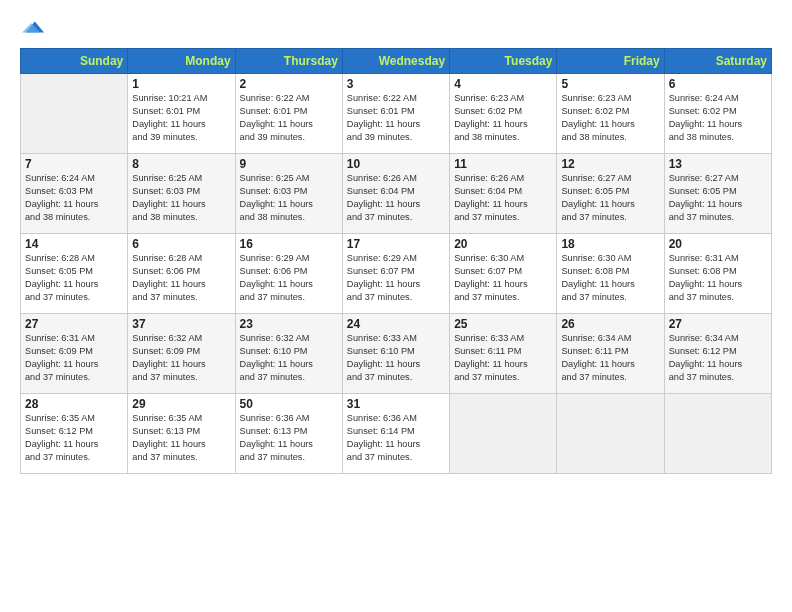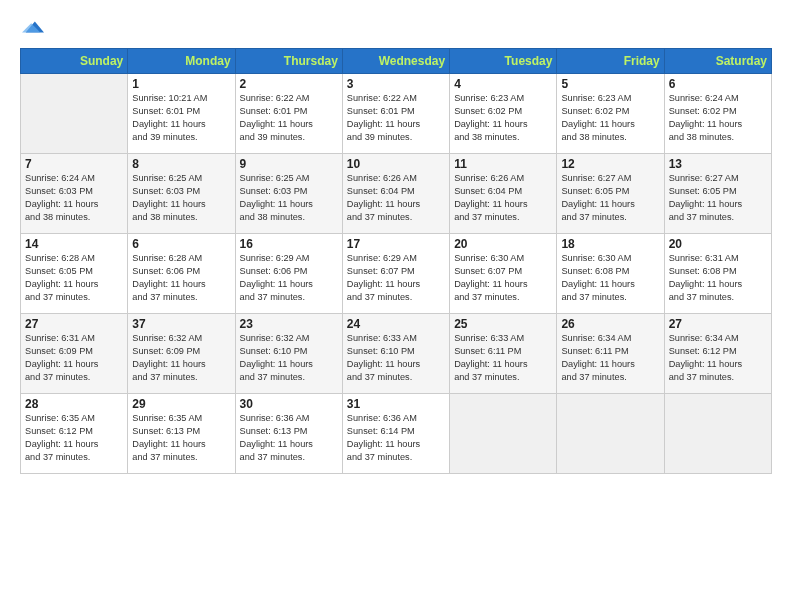--- a/index.html
+++ b/index.html
@@ -348,21 +348,21 @@
 and 37 minutes.</div>
           </td>
           <td>
             <span class="day-num">29</span>
             <div class="day-info" style="white-space: pre-line;">Sunrise: 6:35 AM
 Sunset: 6:13 PM
 Daylight: 11 hours
 and 37 minutes.</div>
           </td>
           <td>
-            <span class="day-num">30</span>
+            <span class="day-num">50</span>
             <div class="day-info" style="white-space: pre-line;">Sunrise: 6:36 AM
 Sunset: 6:13 PM
 Daylight: 11 hours
 and 37 minutes.</div>
           </td>
           <td>
             <span class="day-num">31</span>
             <div class="day-info" style="white-space: pre-line;">Sunrise: 6:36 AM
 Sunset: 6:14 PM
 Daylight: 11 hours

